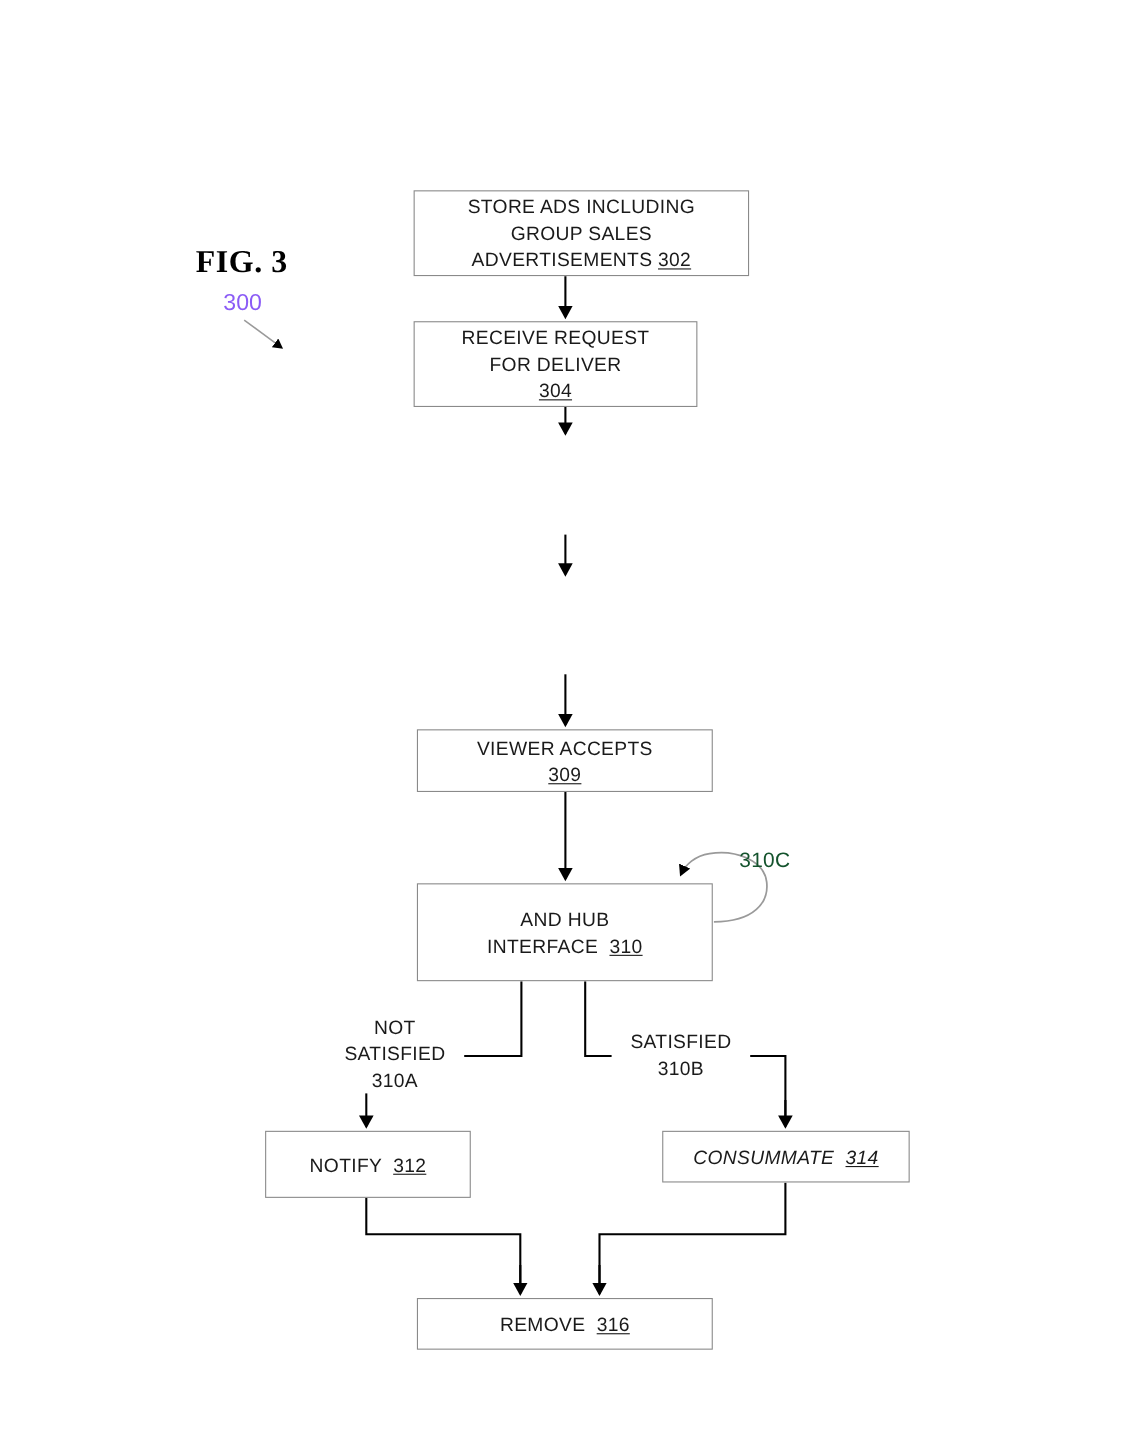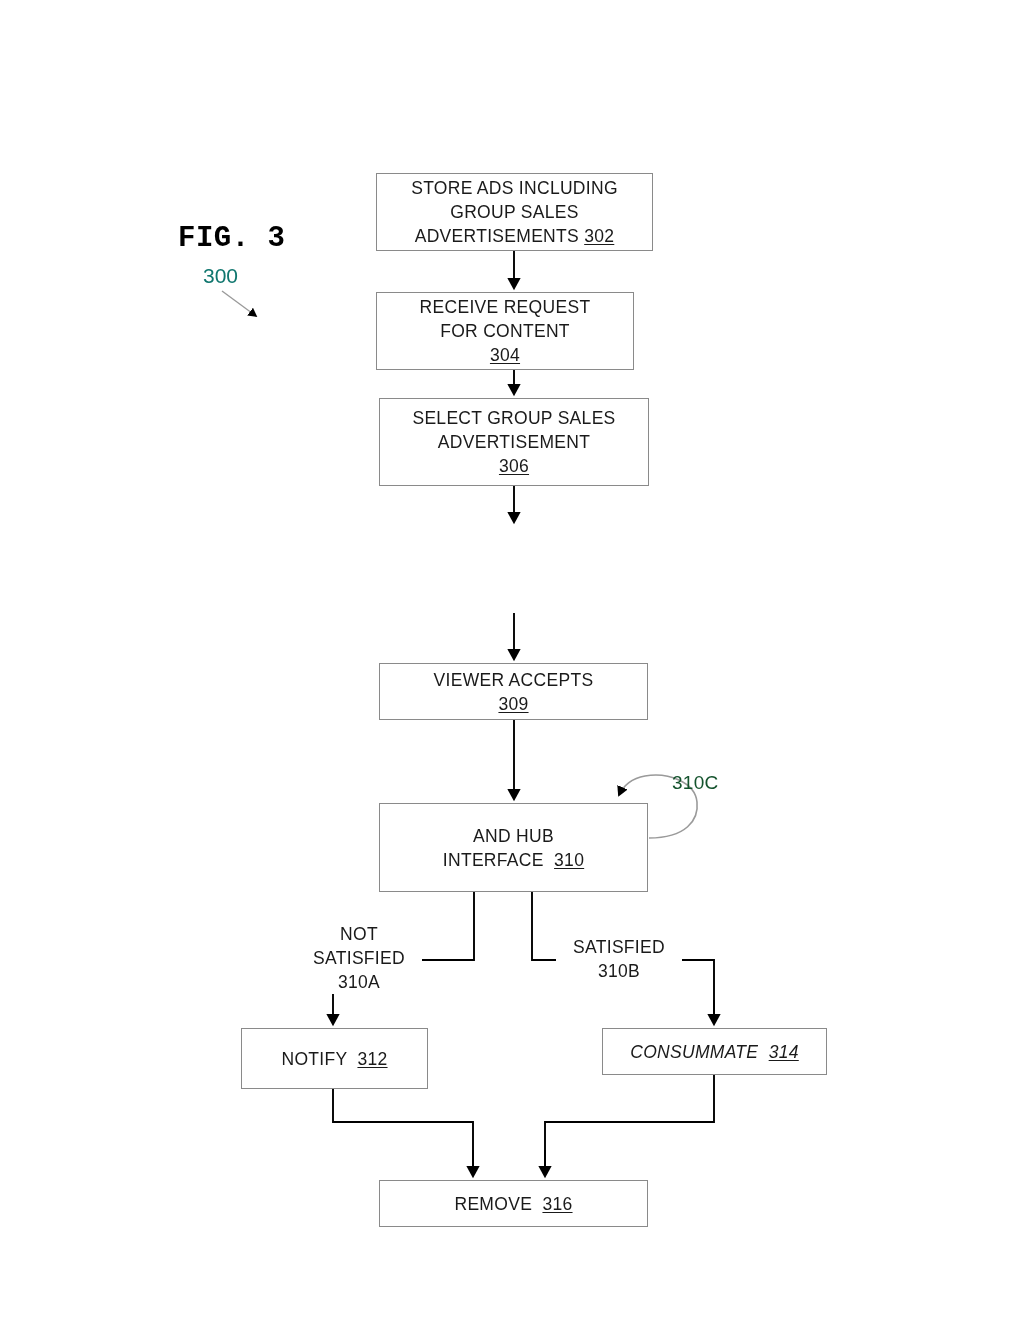--- a/index.html
+++ b/index.html
@@ -40,32 +40,32 @@
   .hdr-title { left: 126px; }
   .hdr-date  { left: 428px; }
   .hdr-sheet { left: 545px; }
   .hdr-num   { left: 705px; }
 
   
   .fig-label {
     position: absolute;
     left: 178px;
     top: 222px;
-    font-family: Liberation Mono, monospace;
+    font-family: Liberation Serif, serif;
     font-weight: bold;
     font-size: 29px;
     letter-spacing: 0.5px;
     color: #000;
   }
   .fig-num {
     position: absolute;
     left: 203px;
     top: 264px;
     font-size: 21px;
-    color: #0f766e;
+    color: #8b5cf6;
     font-family: "Liberation Sans", sans-serif;
   }
 
   
   .fbox {
     position: absolute;
     box-sizing: border-box;
     border: 1px solid #8a8a8a;
     background: #ffffff;
     color: #1a1a1a;
@@ -76,21 +76,21 @@
     display: flex;
     flex-direction: column;
     align-items: center;
     justify-content: center;
     letter-spacing: 0.3px;
   }
   .fbox .ln { display: block; white-space: nowrap; }
   .fbox u { text-decoration: underline; text-underline-offset: 2px; }
 
   
-  #box302 { left: 376px; top: 173px;  width: 277px; height: 78px; }
+  #box302 { left: 376px; top: 173px;  width: 305px; height: 78px; }
   #box304 { left: 376px; top: 292px;  width: 258px; height: 78px; }
   #box306 { left: 379px; top: 398px;  width: 270px; height: 88px; }
   #box308 { left: 379px; top: 526px;  width: 270px; height: 87px; }
   #box309 { left: 379px; top: 663px;  width: 269px; height: 57px; }
   #box310 { left: 379px; top: 803px;  width: 269px; height: 89px; }
   #box312 { left: 241px; top: 1028px; width: 187px; height: 61px; }
   #box314 { left: 602px; top: 1028px; width: 225px; height: 47px; font-style: italic; }
   #box316 { left: 379px; top: 1180px; width: 269px; height: 47px; }
 
   
@@ -174,29 +174,24 @@
     <span class="ln">STORE ADS INCLUDING</span>
     <span class="ln">GROUP SALES</span>
     <span class="ln">
       <span>ADVERTISEMENTS</span>
       <u>302</u>
     </span>
   </div>
 
   <div class="fbox" id="box304">
     <span class="ln">RECEIVE REQUEST</span>
-    <span class="ln">FOR CONTENT</span>
+    <span class="ln">FOR DELIVER</span>
     <span class="ln"><u>304</u></span>
   </div>
 
-  <div class="fbox" id="box306">
-    <span class="ln">SELECT GROUP SALES</span>
-    <span class="ln">ADVERTISEMENT</span>
-    <span class="ln"><u>306</u></span>
-  </div>
 
 
   <div class="fbox" id="box309">
     <span class="ln">VIEWER ACCEPTS</span>
     <span class="ln"><u>309</u></span>
   </div>
 
   <div class="fbox" id="box310">
     <span class="ln">AND HUB</span>
     <span class="ln">

